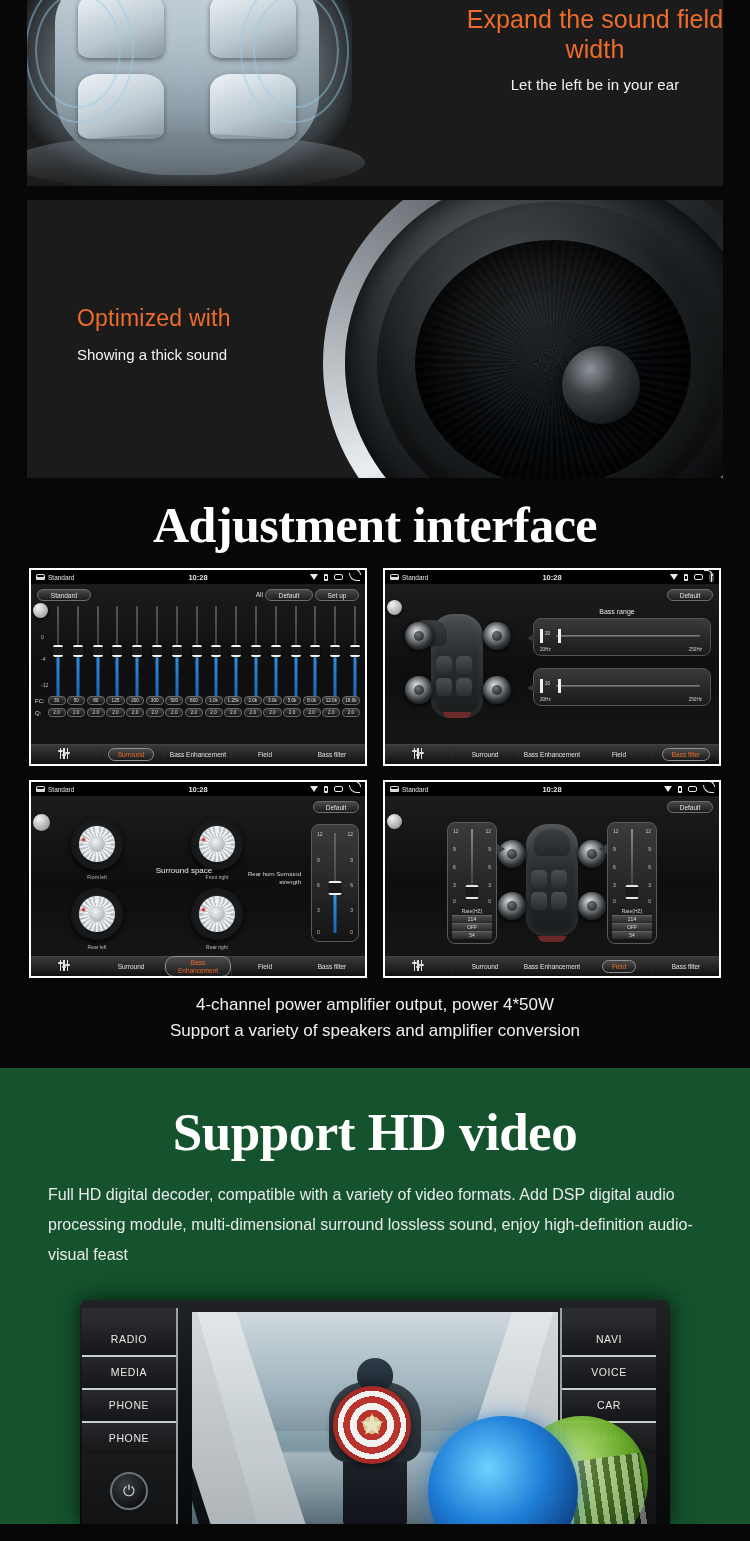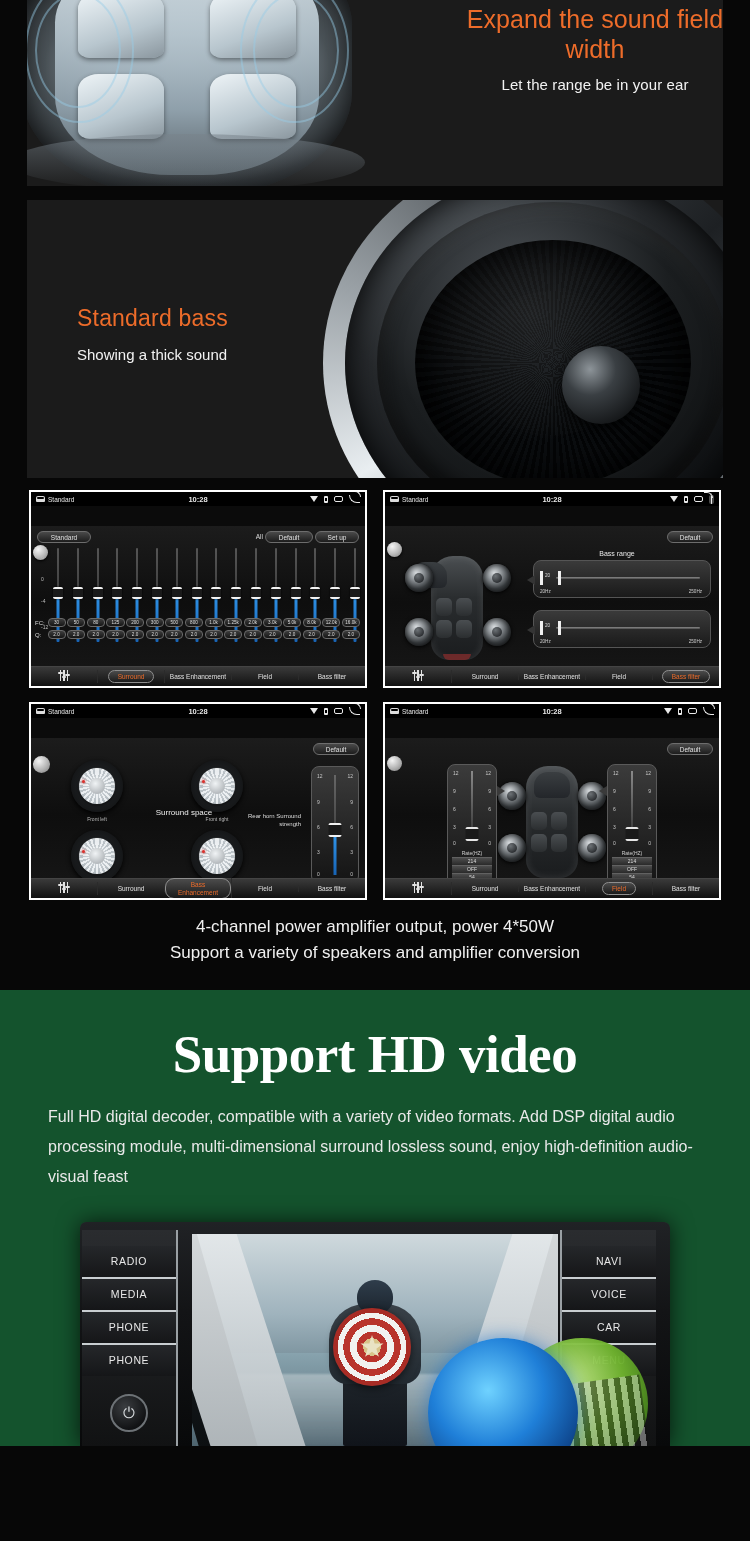--- a/index.html
+++ b/index.html
@@ -172,21 +172,21 @@
     border-radius:0 0 0 8px; position:relative;
   }
   .ic-back:before{
     content:""; position:absolute; right:-1px; top:-4px; width:8px;height:5px;
     border:1.3px solid #e9e9e9; border-bottom:none; border-left:none;
     border-radius:0 6px 0 0;
   }
   .sb-backbox{ background:#4a4a4a; padding:1px 2px; border-radius:2px;}
 
   .ui-body{ position:absolute; left:0; top:14px; right:0; bottom:20px;
-    background:linear-gradient(180deg,#1c1c1c 0%,#0e0e0e 55%,#151515 100%);margin-top:20px; }
+    background:linear-gradient(180deg,#1c1c1c 0%,#0e0e0e 55%,#151515 100%); }
 
   
   .pill{
     border:1px solid #6d6d6d; border-radius:8px;
     background:linear-gradient(180deg,#4a4a4a,#1d1d1d);
     color:#e2e2e2; text-align:center;
     display:flex; align-items:center; justify-content:center;
     font-size:6.5px;
   }
 
@@ -592,42 +592,43 @@
       <div class="seat s3"></div>
         <div class="seat s4"></div>
       <div class="wave w1"></div>
         <div class="wave w2"></div>
       <div class="wave w3"></div>
         <div class="wave w4"></div>
       <div class="car-shadow"></div>
     </div>
     <div class="sf-text">
       <div class="sf-title">Expand the sound field width</div>
-      <div class="sf-sub">Let the range be in your ear</div>
+      <div class="sf-sub">Let the left be in your ear</div>
     </div>
   </div>
 </div>
 
 <div class="sec-bass">
   <div class="panel-b">
     <div class="spk-wrap">
       <div class="spk-ring"></div>
       <div class="spk-ring2"></div>
       <div class="spk-surround"></div>
       <div class="spk-cone"></div>
       <div class="spk-dust"></div>
     </div>
     <div class="bass-text">
-      <div class="bass-title">Standard bass</div>
+      <div class="bass-title">Optimized with</div>
       <div class="bass-sub">Showing a thick sound</div>
     </div>
   </div>
 </div>
 
 <div class="sec-adjust">
+  <div class="h-adjust">Adjustment interface</div>
 
   <div class="shot-grid">
 
     <div class="shot">
       <div class="ui">
         <div class="statusbar">
           <div class="sb-left">
             <span class="sb-carico"></span>
             <span>Standard</span>
           </div>

